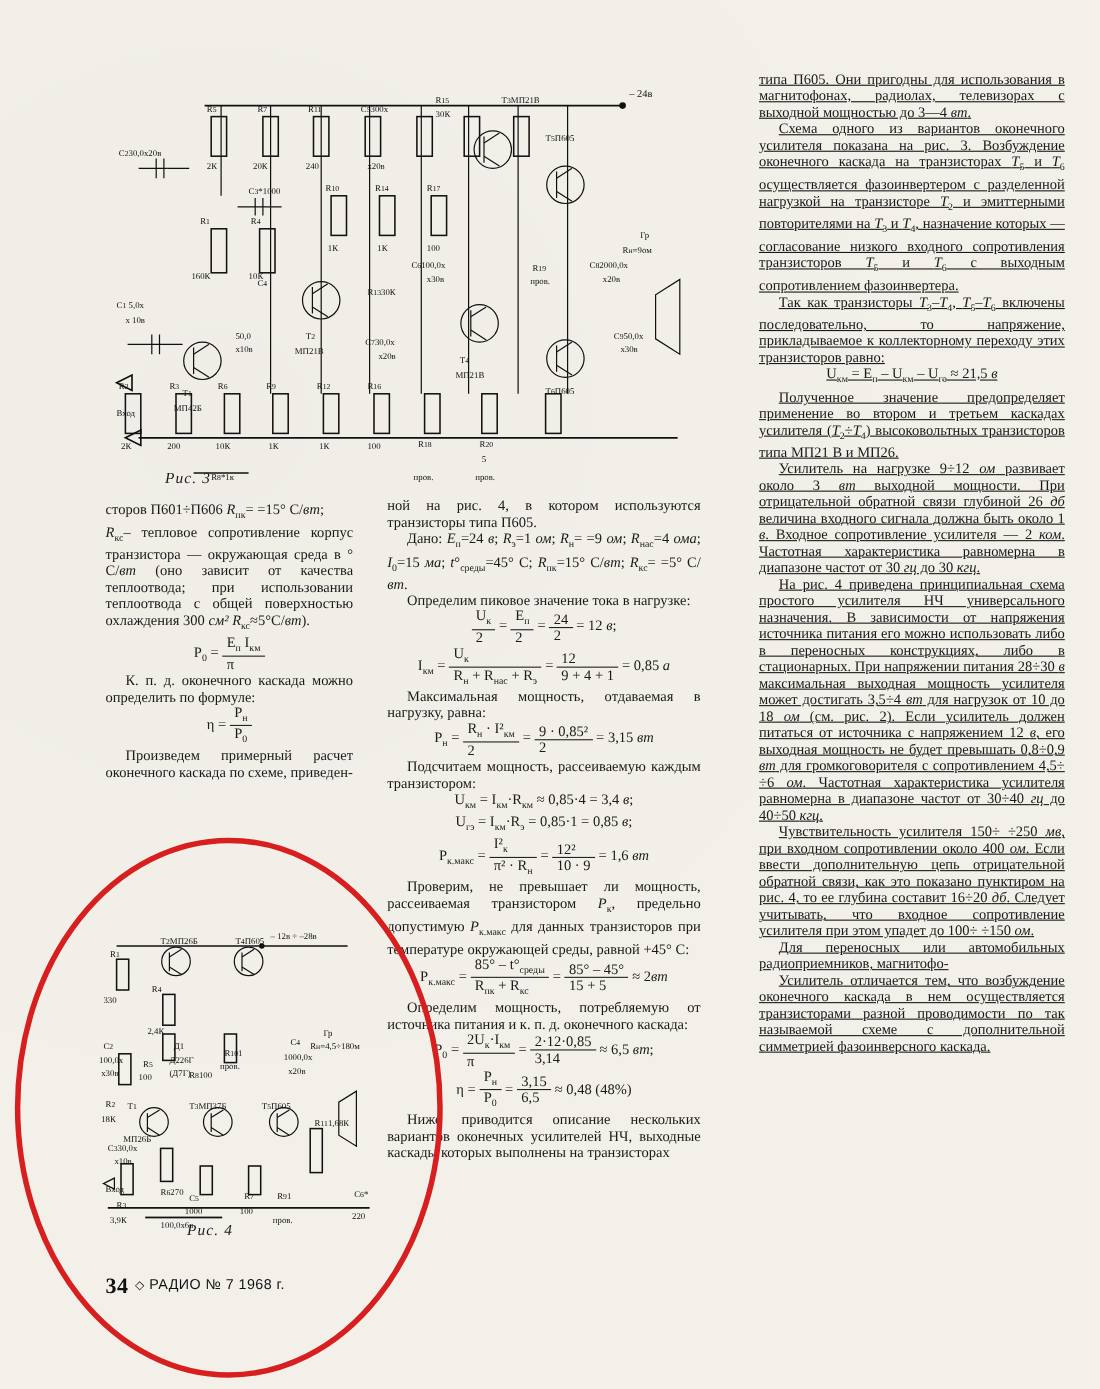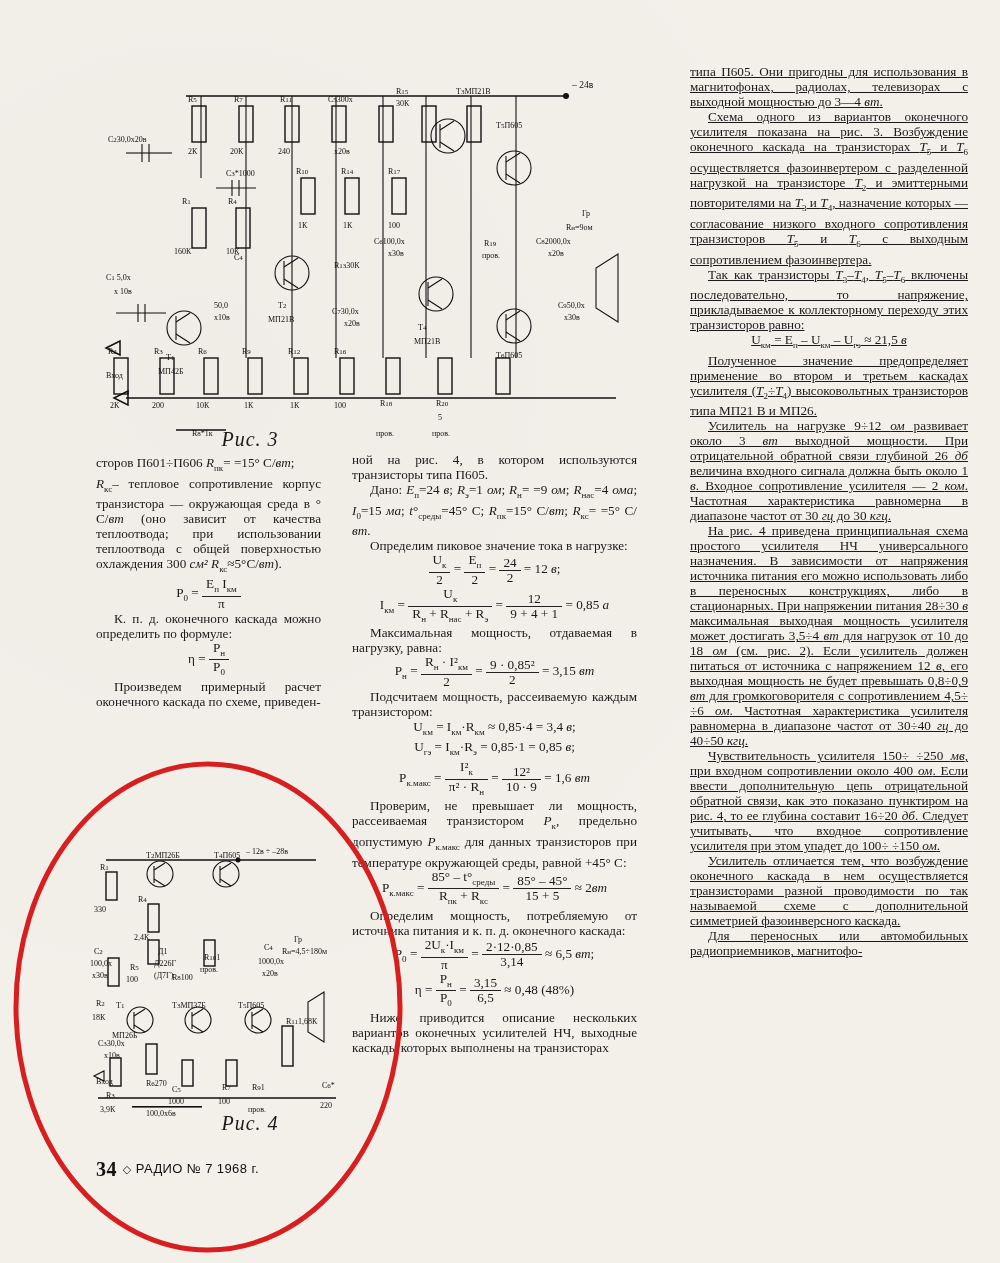--- a/index.html
+++ b/index.html
@@ -18,21 +18,21 @@
       #f3f0ea;
   }
   
   .fig3{
     position:absolute;left:96px;top:58px;width:555px;height:400px;
   }
   .fig4{
     position:absolute;left:86px;top:830px;width:290px;height:300px;
   }
   .fig-cap{
-    text-align:center;font-style:italic;font-size:20px;letter-spacing:1px;
+    text-align:left;font-style:italic;font-size:14px;letter-spacing:1px;
   }
   .fig3-cap{position:absolute;left:150px;top:428px;width:200px;}
   .fig4-cap{position:absolute;left:170px;top:1112px;width:160px;}
 
   
   .col{
     position:absolute;
     text-align:justify;
     font-size:13.2px;
     line-height:15.0px;
@@ -40,21 +40,21 @@
     hyphens:auto;
   }
   .col p{margin:0;text-indent:18px;}
   .col p.noind{text-indent:0;}
   .col-left{left:96px;top:455px;width:225px;}
   .col-mid{left:352px;top:452px;width:285px;}
   .col-right{left:690px;top:64px;width:278px;text-decoration:underline;}
 
   .ctr{text-align:center;text-indent:0!important;margin:5px 0 5px 0;}
   .it{font-style:italic;}
-  .frac{display:inline-block;vertical-align:middle;text-align:center;}
+  .frac{display:inline-block;vertical-align:middle;text-align:left;}
   .frac .num{display:block;border-bottom:1px solid #222;padding:0 4px;line-height:14px;}
   .frac .den{display:block;padding:0 4px;line-height:14px;}
   sub{font-size:9px;}
 
   
   .footer{
     position:absolute;left:96px;top:1158px;
     font-family:"Liberation Sans", sans-serif;
     font-size:13px;color:#111;letter-spacing:.4px;
   }
@@ -419,22 +419,22 @@
 
   <div class="col col-right">
     <p class="noind">типа П605. Они пригодны для использования в магнитофонах, радиолах, телевизорах с выходной мощностью до 3—4 <span class="it">вт</span>.</p>
     <p>Схема одного из вариантов оконечного усилителя показана на рис.&nbsp;3. Возбуждение оконечного каскада на транзисторах <span class="it">T</span><sub>5</sub> и <span class="it">T</span><sub>6</sub> осуществляется фазоинвертером с разделенной нагрузкой на транзисторе <span class="it">T</span><sub>2</sub> и эмиттерными повторителями на <span class="it">T</span><sub>3</sub> и <span class="it">T</span><sub>4</sub>, назначение которых — согласование низкого входного сопротивления транзисторов <span class="it">T</span><sub>5</sub> и <span class="it">T</span><sub>6</sub> с выходным сопротивлением фазоинвертера.</p>
     <p>Так как транзисторы <span class="it">T</span><sub>3</sub>–<span class="it">T</span><sub>4</sub>, <span class="it">T</span><sub>5</sub>–<span class="it">T</span><sub>6</sub> включены последовательно, то напряжение, прикладываемое к коллекторному переходу этих транзисторов равно:</p>
     <p class="ctr">U<sub>км</sub> = E<sub>п</sub> – U<sub>км</sub> – U<sub>гэ</sub> ≈ 21,5 <span class="it">в</span></p>
     <p>Полученное значение предопределяет применение во втором и третьем каскадах усилителя (<span class="it">T</span><sub>2</sub>÷<span class="it">T</span><sub>4</sub>) высоковольтных транзисторов типа МП21 В и МП26.</p>
     <p>Усилитель на нагрузке 9÷12 <span class="it">ом</span> развивает около 3 <span class="it">вт</span> выходной мощности. При отрицательной обратной связи глубиной 26 <span class="it">дб</span> величина входного сигнала должна быть около 1 <span class="it">в</span>. Входное сопротивление усилителя — 2 <span class="it">ком</span>. Частотная характеристика равномерна в диапазоне частот от 30 <span class="it">гц</span> до 30 <span class="it">кгц</span>.</p>
     <p>На рис. 4 приведена принципиальная схема простого усилителя НЧ универсального назначения. В зависимости от напряжения источника питания его можно использовать либо в переносных конструкциях, либо в стационарных. При напряжении питания 28÷30 <span class="it">в</span> максимальная выходная мощность усилителя может достигать 3,5÷4 <span class="it">вт</span> для нагрузок от 10 до 18 <span class="it">ом</span> (см. рис. 2). Если усилитель должен питаться от источника с напряжением 12 <span class="it">в</span>, его выходная мощность не будет превышать 0,8÷0,9 <span class="it">вт</span> для громкоговорителя с сопротивлением 4,5÷ ÷6 <span class="it">ом</span>. Частотная характеристика усилителя равномерна в диапазоне частот от 30÷40 <span class="it">гц</span> до 40÷50 <span class="it">кгц</span>.</p>
     <p>Чувствительность усилителя 150÷ ÷250 <span class="it">мв</span>, при входном сопротивлении около 400 <span class="it">ом</span>. Если ввести дополнительную цепь отрицательной обратной связи, как это показано пунктиром на рис. 4, то ее глубина составит 16÷20 <span class="it">дб</span>. Следует учитывать, что входное сопротивление усилителя при этом упадет до 100÷ ÷150 <span class="it">ом</span>.</p>
+    <p>Для переносных или автомобильных радиоприемников, магнитофо-</p>
     <p>Усилитель отличается тем, что возбуждение оконечного каскада в нем осуществляется транзисторами разной проводимости по так называемой схеме с дополнительной симметрией фазоинверсного каскада.</p>
-    <p>Для переносных или автомобильных радиоприемников, магнитофо-</p>
   </div>
 
   <div class="footer">
     <span class="pg">34</span><span class="dia">◇</span><span>РАДИО № 7 1968 г.</span>
   </div>
 
   <div class="annot">
     <svg width="400" height="500" viewBox="0 0 400 500">
       <ellipse cx="200" cy="250" rx="192" ry="243" fill="none" stroke="#d81f1f" stroke-width="5"></ellipse>
     </svg>

